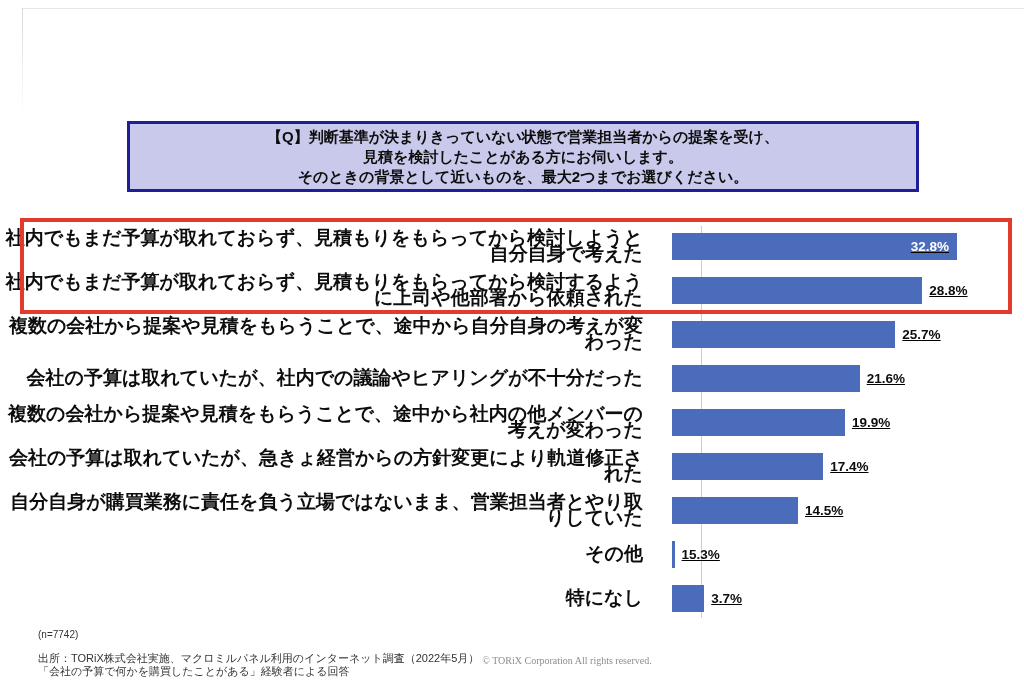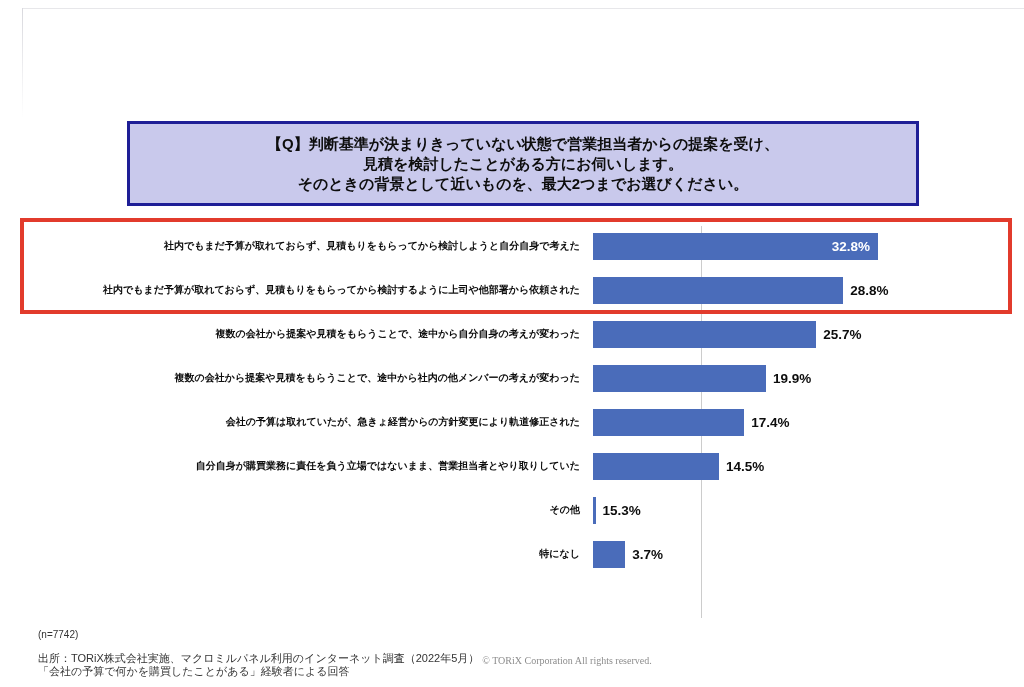--- a/index.html
+++ b/index.html
@@ -9,33 +9,33 @@
   
   .edge-top { position:absolute; left:22px; top:8px; width:1002px; height:1px; background:#e7e7ea; }
   .edge-left { position:absolute; left:22px; top:8px; width:1px; height:110px;
                background:linear-gradient(#d9d9de, rgba(255,255,255,0)); }
 
   
   .title { position:absolute; top:13px; left:0; width:100%; text-align:center;
            font-weight:900; font-size:43px; line-height:47px; color:#0a0a0a; letter-spacing:0; }
 
   
-  .qbox { position:absolute; left:127px; top:121px; width:792px; height:85px;
+  .qbox { position:absolute; left:127px; top:121px; width:792px; height:71px;
           background:#c9c9ec; border:3px solid #1e1e96; box-sizing:border-box;
           display:flex; flex-direction:column; justify-content:center;
           text-align:center; font-weight:bold; font-size:15px; line-height:20px; color:#0d0d0d; }
 
   
   .chart { position:absolute; left:0; top:224px; width:1013px; height:396px; }
   .axis { position:absolute; left:701px; top:2px; width:1px; height:392px; background:#cccccc; }
   .rows { position:absolute; left:0; top:0; width:1013px; }
   .crow { display:flex; align-items:center; height:44px; }
-  .clabel { width:593px; text-align:right; padding-right:13px; box-sizing:border-box;
-            font-weight:bold; font-size:10px; color:#0d0d0d; line-height:16px; }
-  .bzone { position:relative; width:312px; height:100%; display:flex; align-items:center; }
+  .clabel { width:672px; text-align:right; padding-right:29px; box-sizing:border-box;
+            font-weight:bold; font-size:19px; color:#0d0d0d; line-height:16px; }
+  .bzone { position:relative; width:312px; height:100%; display:flex; align-items:center;text-decoration:underline; }
   .bar { height:27px; background:#4a6cba; display:flex; align-items:center;
          justify-content:flex-end; box-sizing:border-box; }
   .pct { font-weight:bold; font-size:13.5px; color:#0d0d0d; margin-left:7px; white-space:nowrap; }
   .pct.inside { color:#ffffff; margin-left:0; padding-right:8px; }
 
   
   .red-overlay { position:absolute; left:20px; top:218px; width:992px; height:96px;
                  border:4px solid #e23b2c; box-sizing:border-box; pointer-events:none; }
 
   
@@ -80,20 +80,27 @@
           </div>
         </div>
         <div class="crow">
           <div class="clabel">複数の会社から提案や見積をもらうことで、途中から自分自身の考えが変わった</div>
           <div class="bzone">
             <div class="bar" style="width: 71.5877%; background: rgb(74, 108, 186);"></div>
             <span class="pct">25.7%</span>
           </div>
         </div>
         <div class="crow">
+          <div class="clabel">会社の予算は取れていたが、社内での議論やヒアリングが不十分だった</div>
+          <div class="bzone">
+            <div class="bar" style="width: 60.1671%; background: rgb(74, 108, 186);"></div>
+            <span class="pct">21.6%</span>
+          </div>
+        </div>
+        <div class="crow">
           <div class="clabel">複数の会社から提案や見積をもらうことで、途中から社内の他メンバーの考えが変わった</div>
           <div class="bzone">
             <div class="bar" style="width: 55.4318%; background: rgb(74, 108, 186);"></div>
             <span class="pct">19.9%</span>
           </div>
         </div>
         <div class="crow">
           <div class="clabel">会社の予算は取れていたが、急きょ経営からの方針変更により軌道修正された</div>
           <div class="bzone">
             <div class="bar" style="width: 48.468%; background: rgb(74, 108, 186);"></div>

